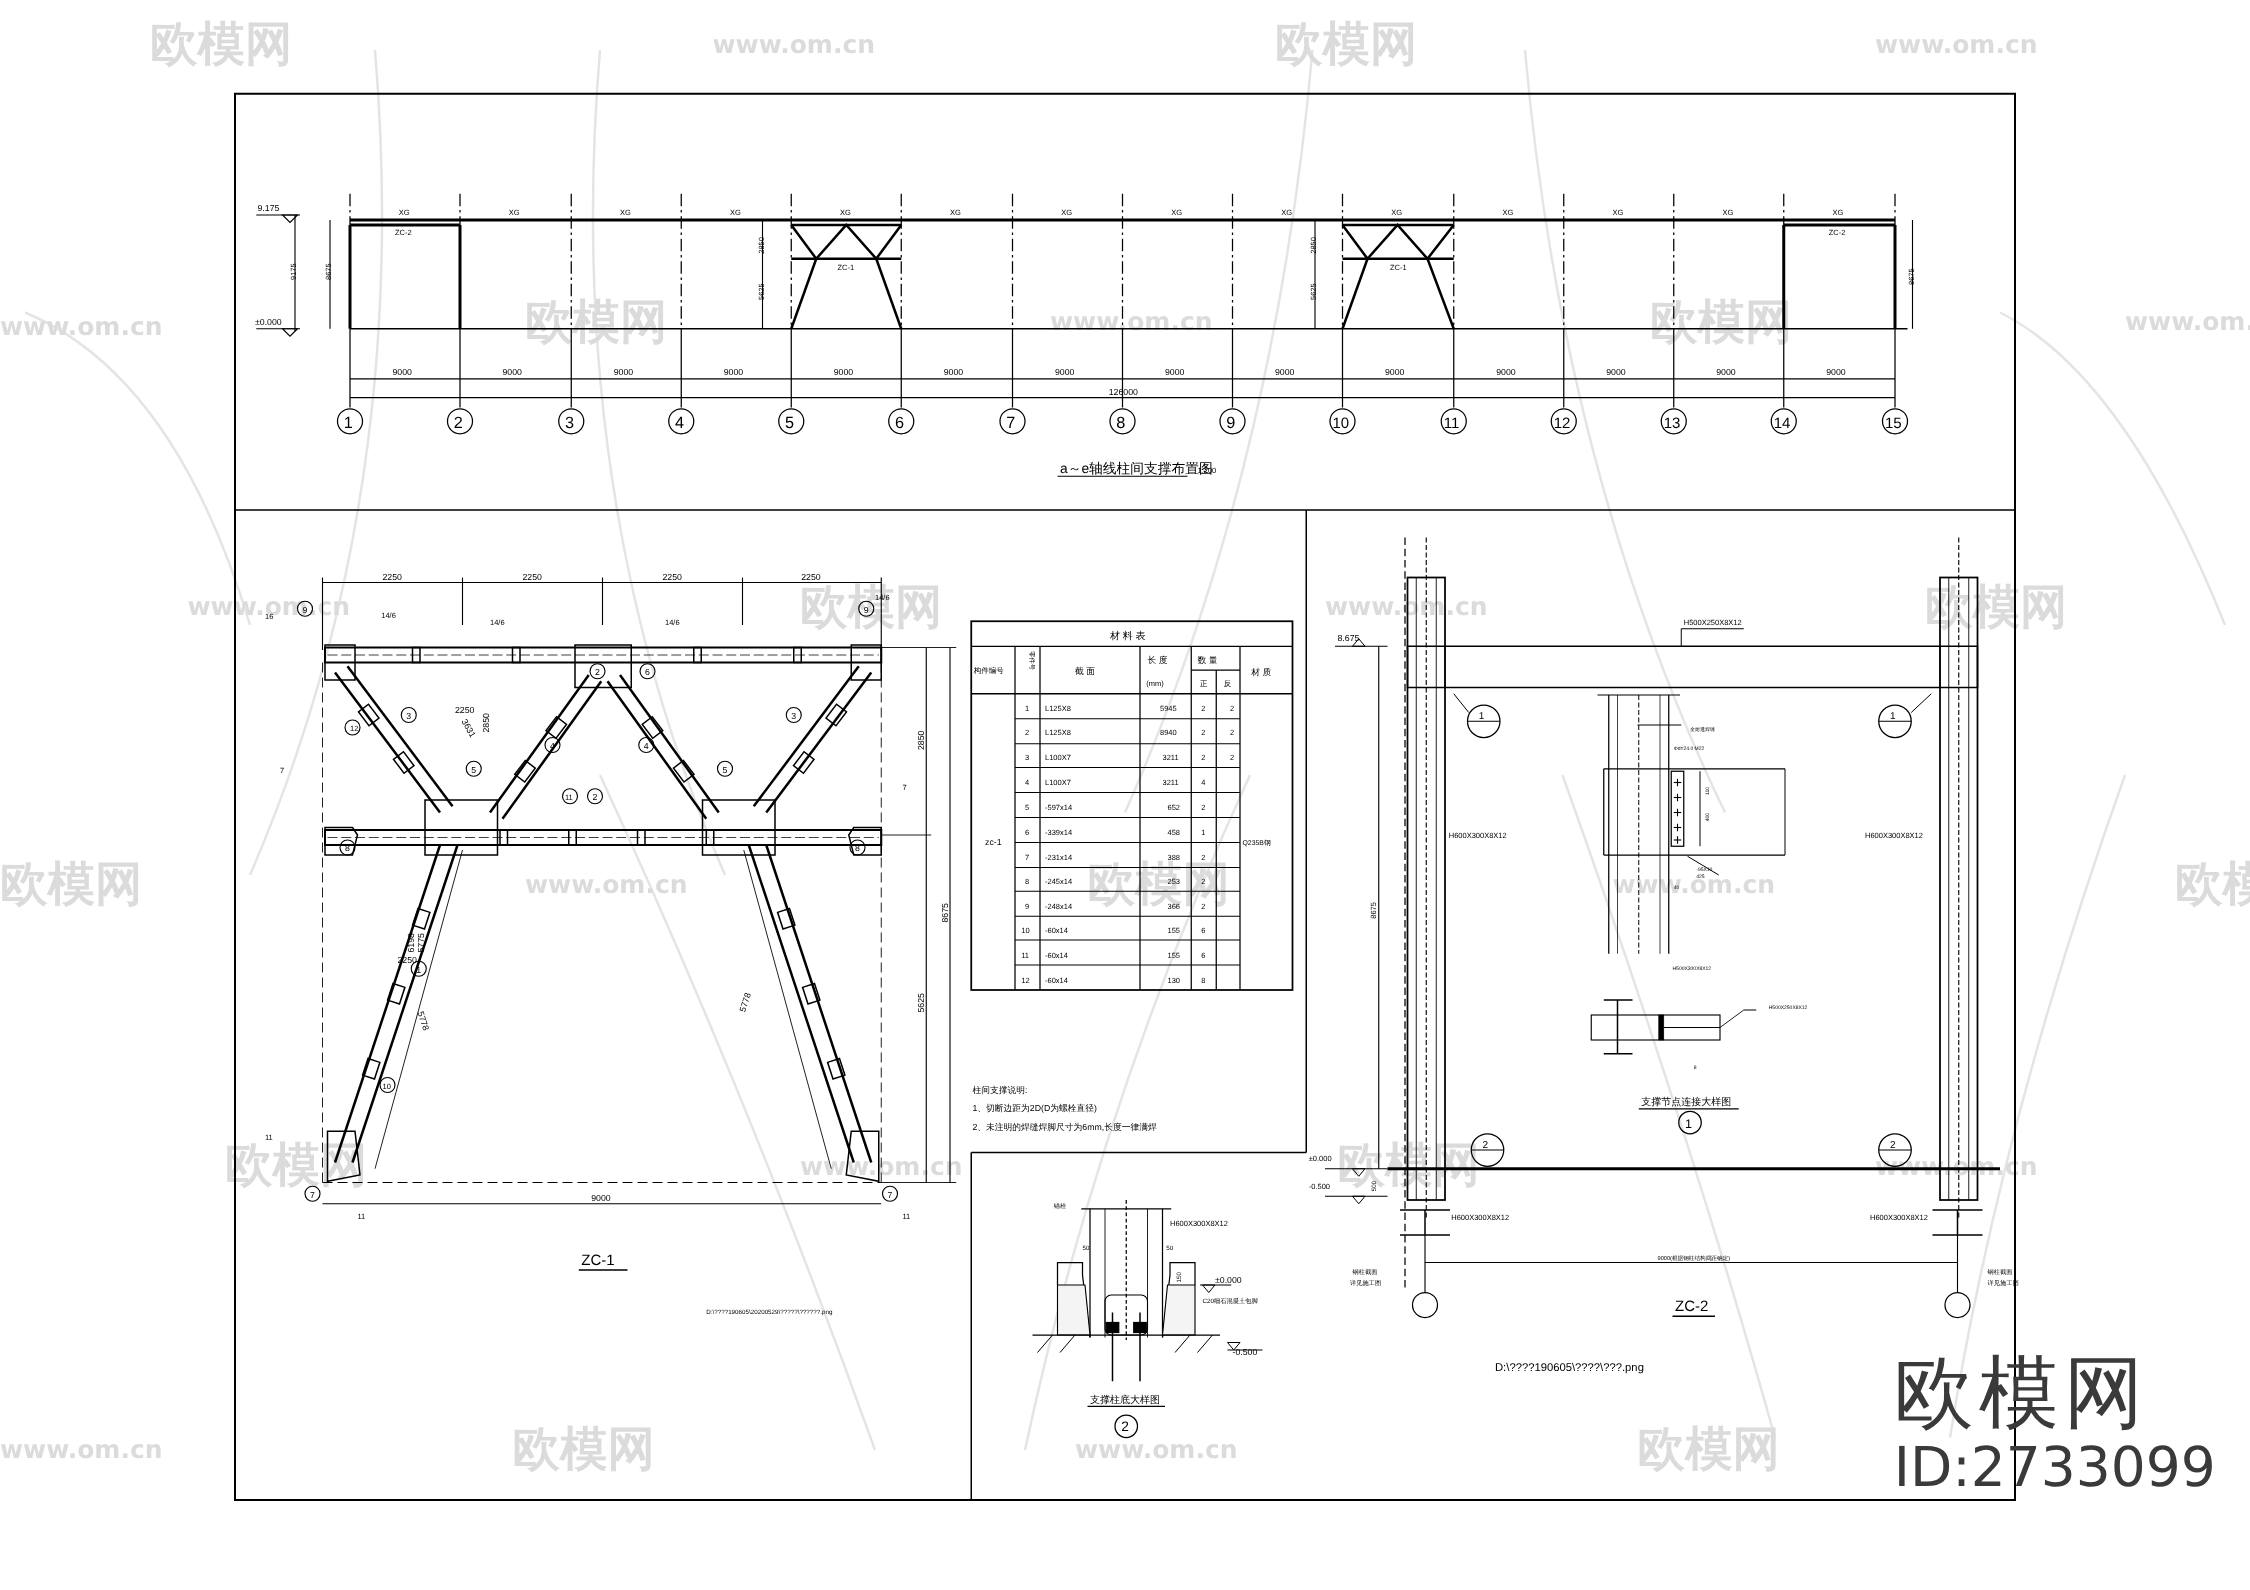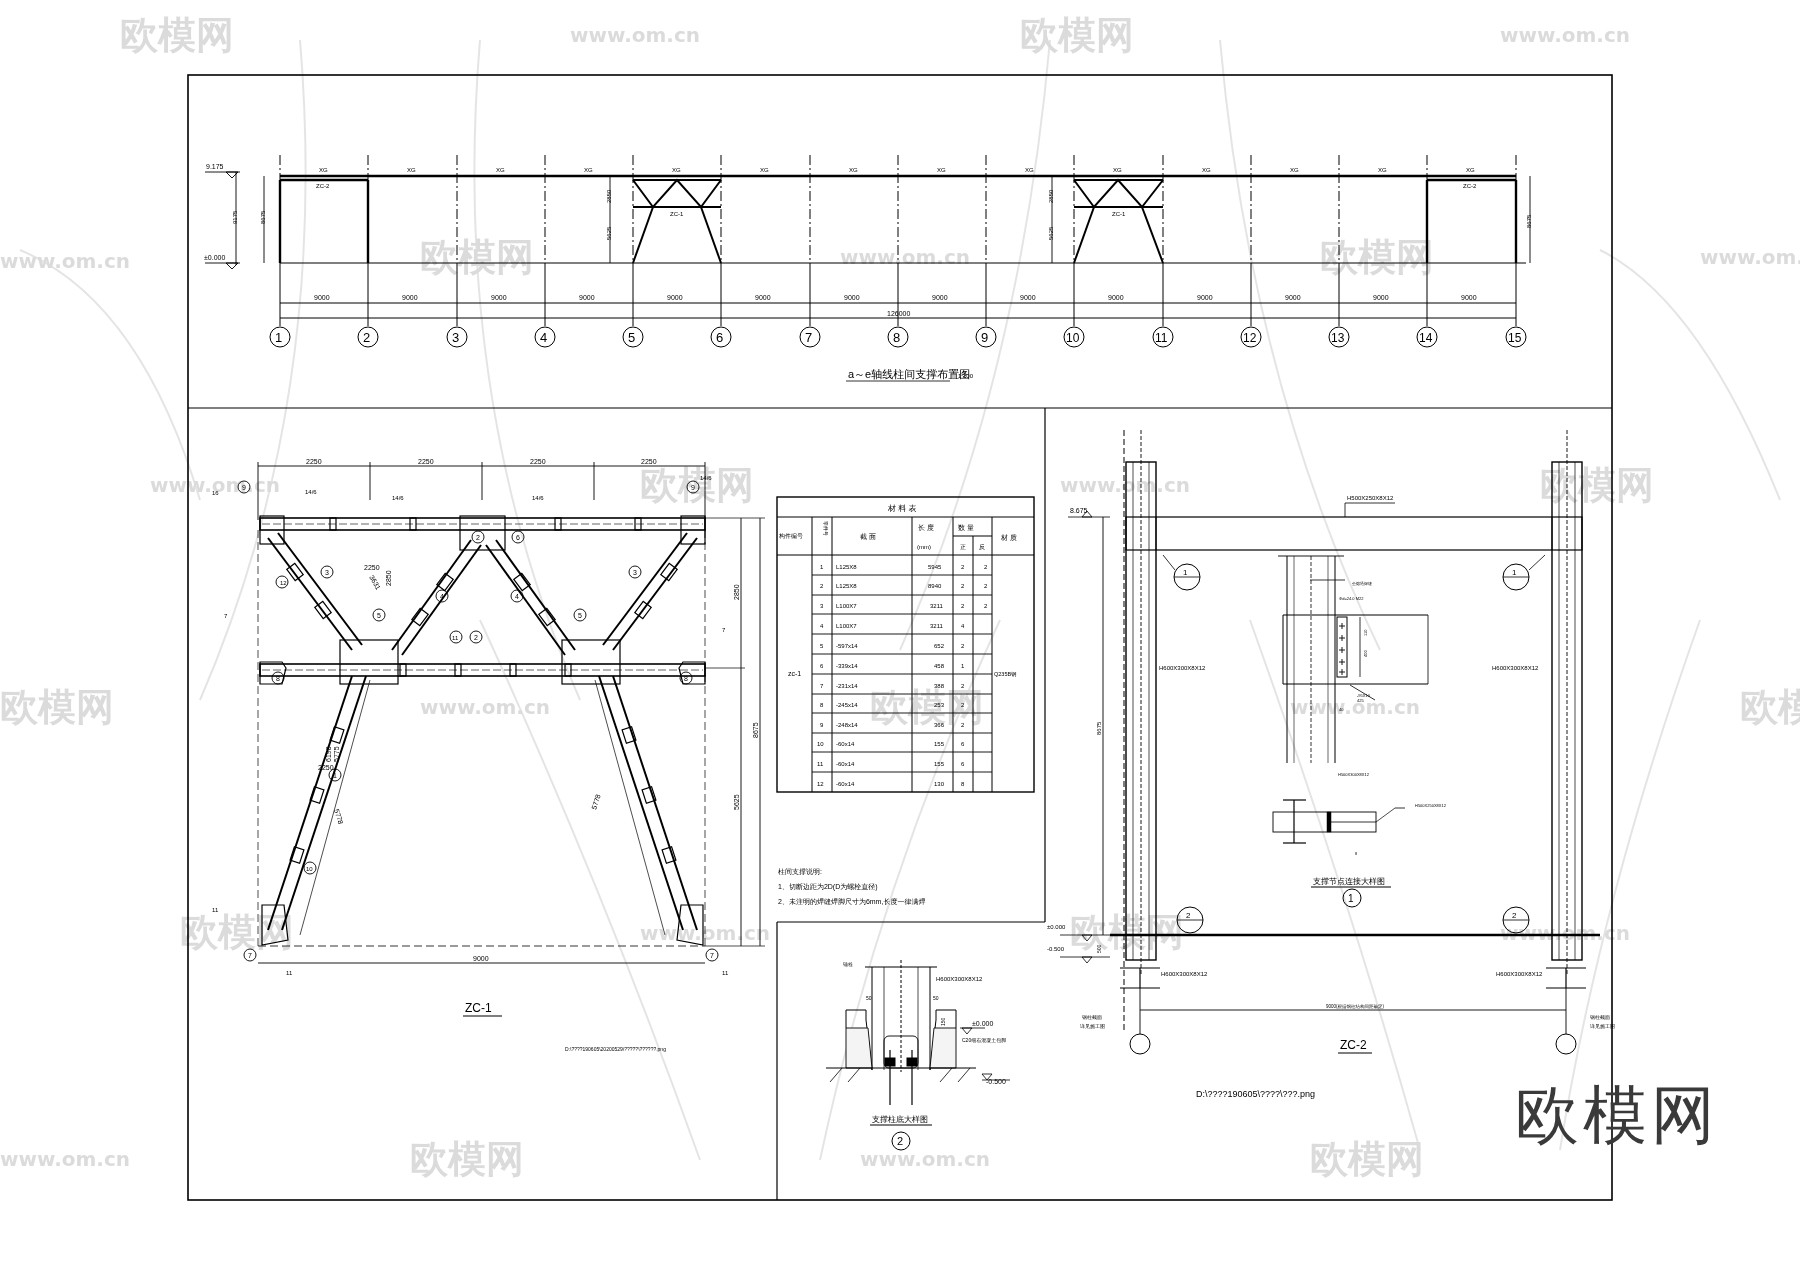--- a/index.html
+++ b/index.html
@@ -696,13 +696,14 @@
     <text x="1415" y="807" font-size="4">H500X250X8X12</text>
     <text x="1355" y="855" font-size="4">8</text>
     <text x="1313" y="884" font-size="8">支撑节点连接大样图</text>
     <line x1="1311" y1="887" x2="1391" y2="887" stroke="#000" stroke-width="1"></line>
     <text x="1348" y="902" font-size="10">1</text>
   </g>
 </svg>
 
 <div class="brand">
   <div class="cn">欧模网</div>
+  <div class="id">ID:2733099</div>
 </div>
 
 </body></html>

